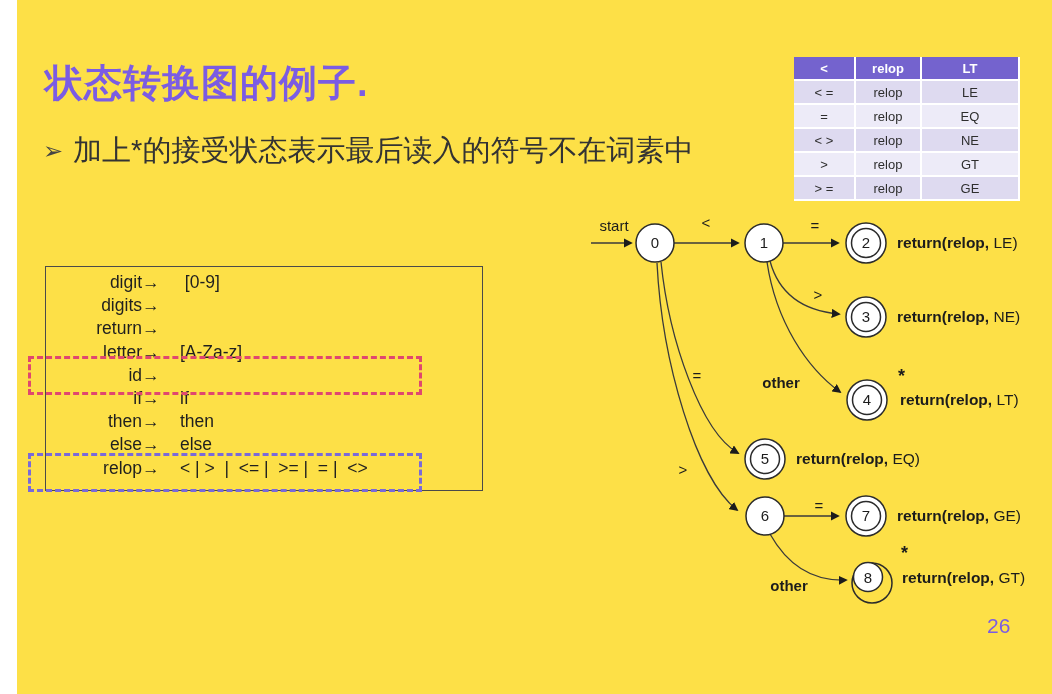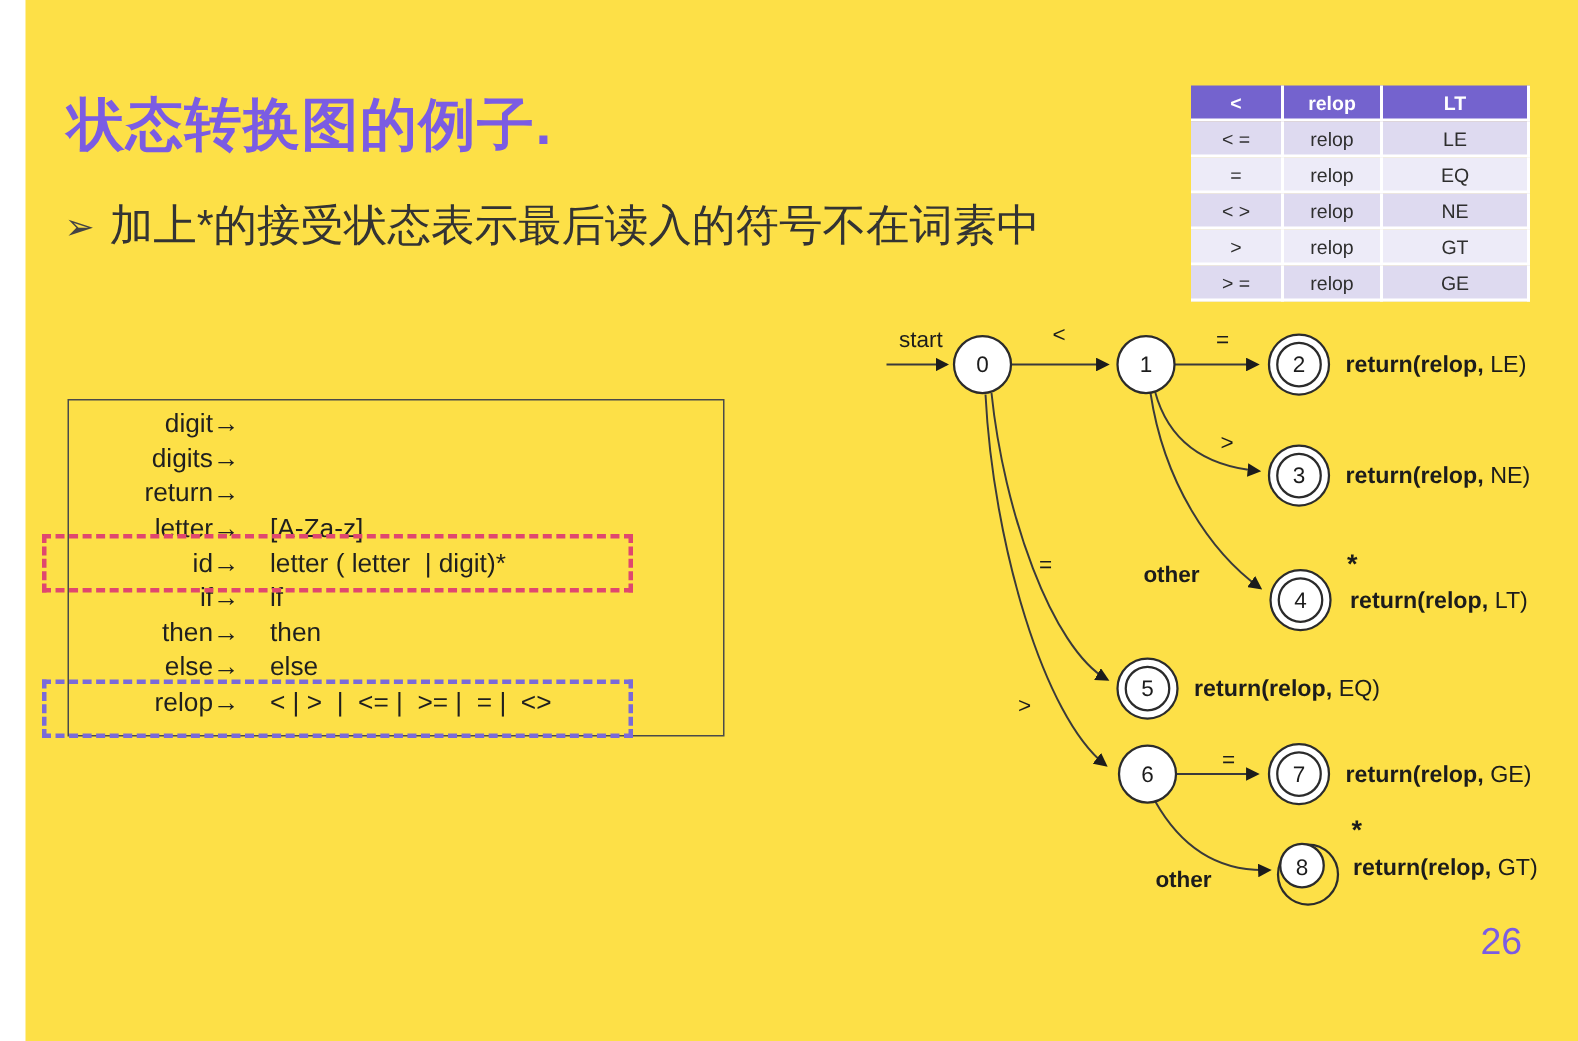--- a/index.html
+++ b/index.html
@@ -26,21 +26,21 @@
                padding:4px 0 0 8px;color:#1f1f1f;}
   .g-row{display:flex;height:23.2px;line-height:23.2px;white-space:pre;}
   .g-lhs{width:88px;text-align:right;} .g-arrow{width:38px;} .g-rhs{flex:1;}
   .g-math{font-family:"DejaVu Serif",serif;font-style:italic;}
   .g-rhs sup{font-size:12px;}
   .hl{position:absolute;box-sizing:border-box;background:transparent;}
   .hl.pink{left:11px;top:356px;width:394px;height:39px;border:3px dashed #e0476f;}
   .hl.purple{left:11px;top:453px;width:394px;height:39px;border:3px dashed #7a6ad9;}
   
   #fsm{position:absolute;left:0;top:0;width:1052px;height:694px;}
-  .pageno{position:absolute;left:970px;top:614px;font-size:25px;color:#7b5ce3;}
+  .pageno{position:absolute;left:970px;top:614px;font-size:21px;color:#7b5ce3;}
 </style>
 </head>
 <body>
 
 <div class="slide">
 
   <h1 class="title">状态转换图的例子.</h1>
 
   <div class="bullet">
     <span class="marker">➢</span>
@@ -78,25 +78,25 @@
         </tr>
         <tr class="odd">
           <td class="c0">&gt; =</td>
           <td class="c1">relop</td>
           <td class="c2">GE</td>
         </tr>
       </tbody>
   </table>
 
   <div class="grammar-box" id="grammarBox">
-      <div class="g-row"><span class="g-lhs">digit</span><span class="g-arrow">→</span></div>
+      <div class="g-row"><span class="g-lhs">digit</span><span class="g-arrow">→</span><span class="g-rhs"> [0-9]</span></div>
       <div class="g-row"><span class="g-lhs">digits</span><span class="g-arrow">→</span></div>
       <div class="g-row"><span class="g-lhs">return</span><span class="g-arrow">→</span></div>
       <div class="g-row"><span class="g-lhs">letter</span><span class="g-arrow">→</span><span class="g-rhs">[A-Za-z]</span></div>
-      <div class="g-row"><span class="g-lhs">id</span><span class="g-arrow">→</span><span class="g-rhs">letter ( letter  | digit)*</span></div>
+      <div class="g-row"><span class="g-lhs">id</span><span class="g-arrow">→</span></div>
       <div class="g-row"><span class="g-lhs">if</span><span class="g-arrow">→</span><span class="g-rhs">if</span></div>
       <div class="g-row"><span class="g-lhs">then</span><span class="g-arrow">→</span><span class="g-rhs">then</span></div>
       <div class="g-row"><span class="g-lhs">else</span><span class="g-arrow">→</span><span class="g-rhs">else</span></div>
       <div class="g-row"><span class="g-lhs">relop</span><span class="g-arrow">→</span><span class="g-rhs">&lt; | &gt;  |  &lt;= |  &gt;= |  = |  &lt;&gt;</span></div>
     </div>
   <div class="hl pink"></div>
   <div class="hl purple"></div>
 
   <svg id="fsm" viewBox="0 0 1052 694">
       <defs>

